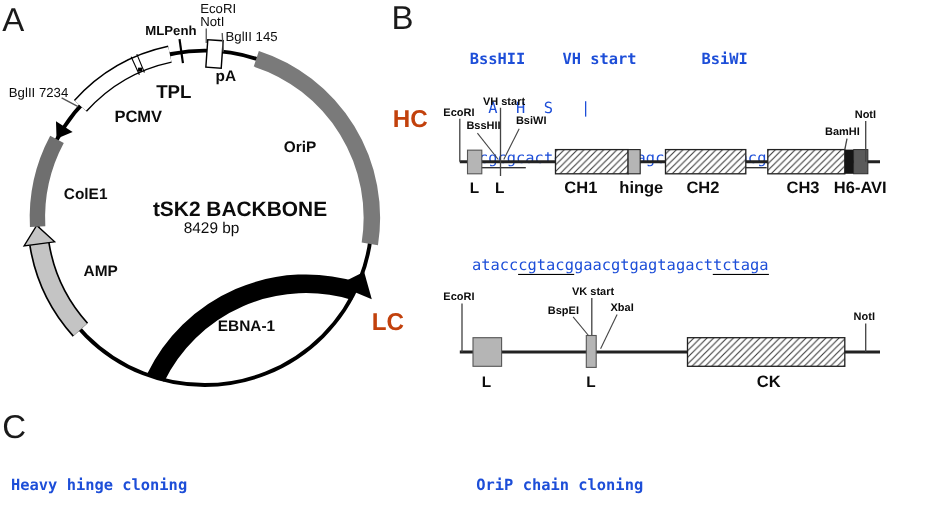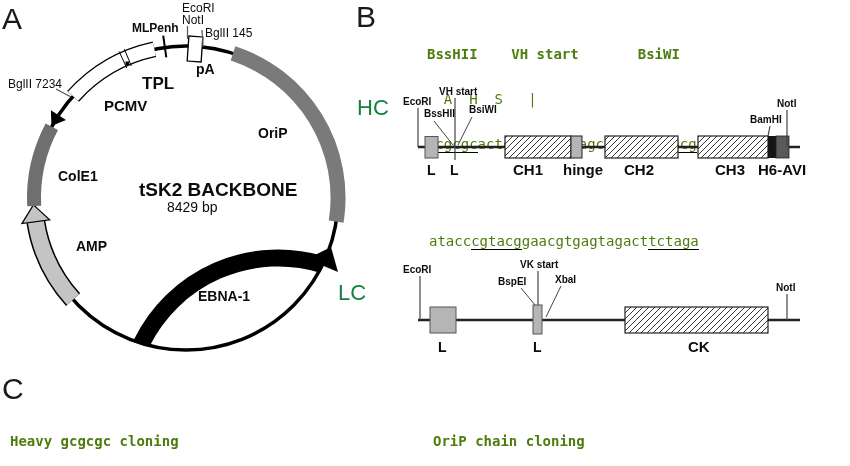--- a/index.html
+++ b/index.html
@@ -1,21 +1,21 @@
 <!DOCTYPE html>
 <html><head>
 <meta charset="utf-8">
 <style>
   html,body{margin:0;padding:0;background:#fff;}
   .stage{position:relative;width:850px;height:466px;background:#fff;overflow:hidden;
          font-family:"Liberation Sans",sans-serif;color:#111;}
   .abs{position:absolute;}
   .panel-letter{font-size:30px;font-weight:400;color:#1a1a1a;}
-  .construct-letter{font-size:22px;font-weight:400;color:#15803d;}
-  .mono{font-family:"DejaVu Sans Mono",monospace;white-space:pre;color:#4d7c0f;}
+  .construct-letter{font-size:22px;font-weight:700;color:#c2410c;}
+  .mono{font-family:"DejaVu Sans Mono",monospace;white-space:pre;color:#1d4ed8;}
   .seqblock{line-height:15px;font-size:14px;}
   .seqblock .hdr{font-weight:bold;}
   .u{border-bottom:1.5px solid #000;}
   .cblock{line-height:14.5px;}
   .cblock .ctitle{font:bold 14px "DejaVu Sans Mono",monospace;white-space:pre;margin-bottom:3px;}
   svg text{fill:#0c0c0c;}
   .t12 {font:12px "Liberation Sans",sans-serif;}
   .t12b{font:bold 12px "Liberation Sans",sans-serif;}
   .t14b{font:bold 14px "Liberation Sans",sans-serif;}
   .t15b{font:bold 15px "Liberation Sans",sans-serif;}
@@ -155,21 +155,21 @@
     <text x="381" y="36" class="t10b">NotI</text>
 
     <text x="43" y="97" class="t14b">L</text>
     <text x="138" y="97" class="t14b">L</text>
     <text x="293" y="97" class="t15b">CK</text>
   </svg>
 
   <div class="abs panel-letter" style="left:2px;top:372px;">C</div>
 
   <div id="c-heavy" class="abs mono cblock" style="left:10px;top:404px;">
-    <div class="ctitle">Heavy gcgcgc cloning</div>
+    <div class="ctitle">Heavy hinge cloning</div>
     
     
     
   </div>
 
   <div id="c-light" class="abs mono cblock" style="left:433px;top:404px;">
     <div class="ctitle">OriP chain cloning</div>
     
     
     

